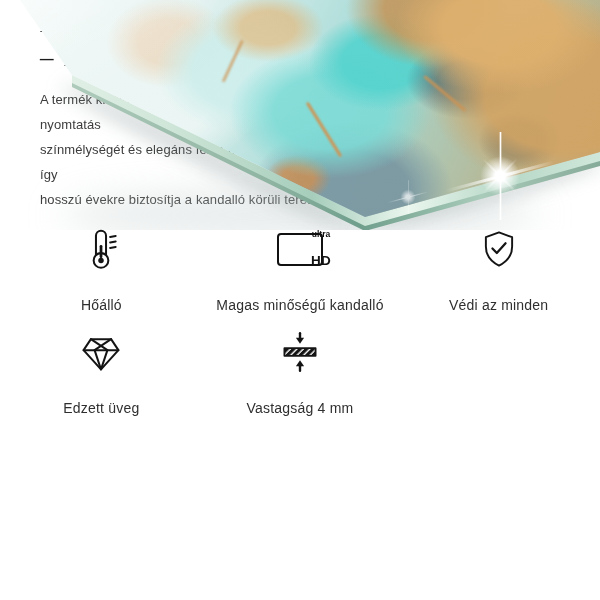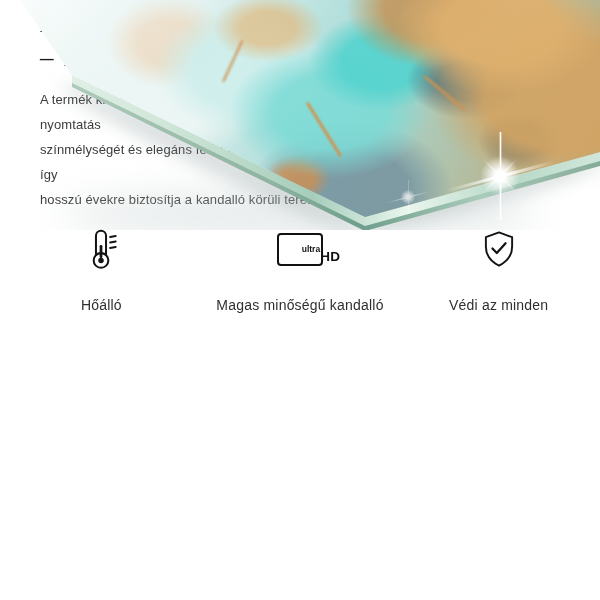--- a/index.html
+++ b/index.html
@@ -74,21 +74,21 @@
   
   .features { position:relative; margin:15px 2px 0; display:grid; grid-template-columns:1fr 1fr 1fr; row-gap:17px; }
   .feature { display:flex; flex-direction:column; align-items:center; }
   .icon-box { height:44px; display:flex; align-items:center; justify-content:center; }
   .feature-label { margin-top:26px; font-size:14px; color:#2f2f2f; letter-spacing:.2px; }
 
   .icon-svg { stroke:#141414; fill:none; stroke-width:2.2; stroke-linecap:round; stroke-linejoin:round; }
 
   
   .uhd-box { width:33px; height:33px; border:2.5px solid #111; border-radius:4px;
-             display:flex; flex-direction:row; align-items:center; justify-content:center; color:#111;padding-left:42px; }
+             display:flex; flex-direction:column; align-items:center; justify-content:center; color:#111;padding-left:42px; }
   .uhd-top { font-size:8.5px; font-weight:bold; line-height:9px; }
   .uhd-bottom { font-size:13.5px; font-weight:bold; line-height:14px; letter-spacing:.3px;margin-top:15px; }
 
   
   .stripes {
     width:37px; height:33px;
     background:repeating-linear-gradient(135deg, #141414 0 3.8px, transparent 3.8px 9.7px);
     clip-path:polygon(0 100%, 100% 0, 100% 100%);
   }
 </style>
@@ -164,17 +164,45 @@
     <div class="feature">
       <div class="icon-box">
         <svg class="icon-svg" width="42" height="42" viewBox="0 0 48 48">
           <path d="M24 5 L39 10.5 V21 C39 31.5 33 38.5 24 43 C15 38.5 9 31.5 9 21 V10.5 Z"></path>
           <path d="M16.5 23.5 L21.5 28.5 L31.5 17.5" stroke-width="2.6"></path>
         </svg>
       </div>
       <div class="feature-label">Védi az minden</div>
     </div>
 
-
-
+    <div class="feature">
+      <div class="icon-box">
+        <svg class="icon-svg" width="44" height="44" viewBox="0 0 48 48">
+          <path d="M13 10 H35 L43 22 L24 43 L5 22 Z"></path>
+          <line x1="5" y1="22" x2="43" y2="22"></line>
+          <path d="M13 10 L31 22 M35 10 L17 22"></path>
+          <path d="M17 22 L24 43 M31 22 L24 43"></path>
+        </svg>
+      </div>
+      <div class="feature-label">Edzett üveg</div>
+    </div>
+
+
+    <div class="feature">
+      <div class="icon-box">
+        <svg class="icon-svg" width="44" height="44" viewBox="0 0 48 48">
+          <defs>
+            <pattern id="hatch" patternUnits="userSpaceOnUse" width="5" height="5" patternTransform="rotate(45)">
+              <rect width="2.4" height="5" fill="#141414"></rect>
+            </pattern>
+          </defs>
+          <line x1="24" y1="3.5" x2="24" y2="8.5" stroke-width="2.6"></line>
+          <polygon points="19.5,8.5 28.5,8.5 24,15" fill="#141414" stroke="none"></polygon>
+          <rect x="7" y="19.8" width="34" height="8.4" fill="url(#hatch)" stroke-width="2"></rect>
+          <polygon points="19.5,39.5 28.5,39.5 24,33" fill="#141414" stroke="none"></polygon>
+          <line x1="24" y1="39.5" x2="24" y2="44.5" stroke-width="2.6"></line>
+        </svg>
+      </div>
+      <div class="feature-label">Vastagság 4 mm</div>
+    </div>
 
   </div>
 </div>
 
 </body></html>

